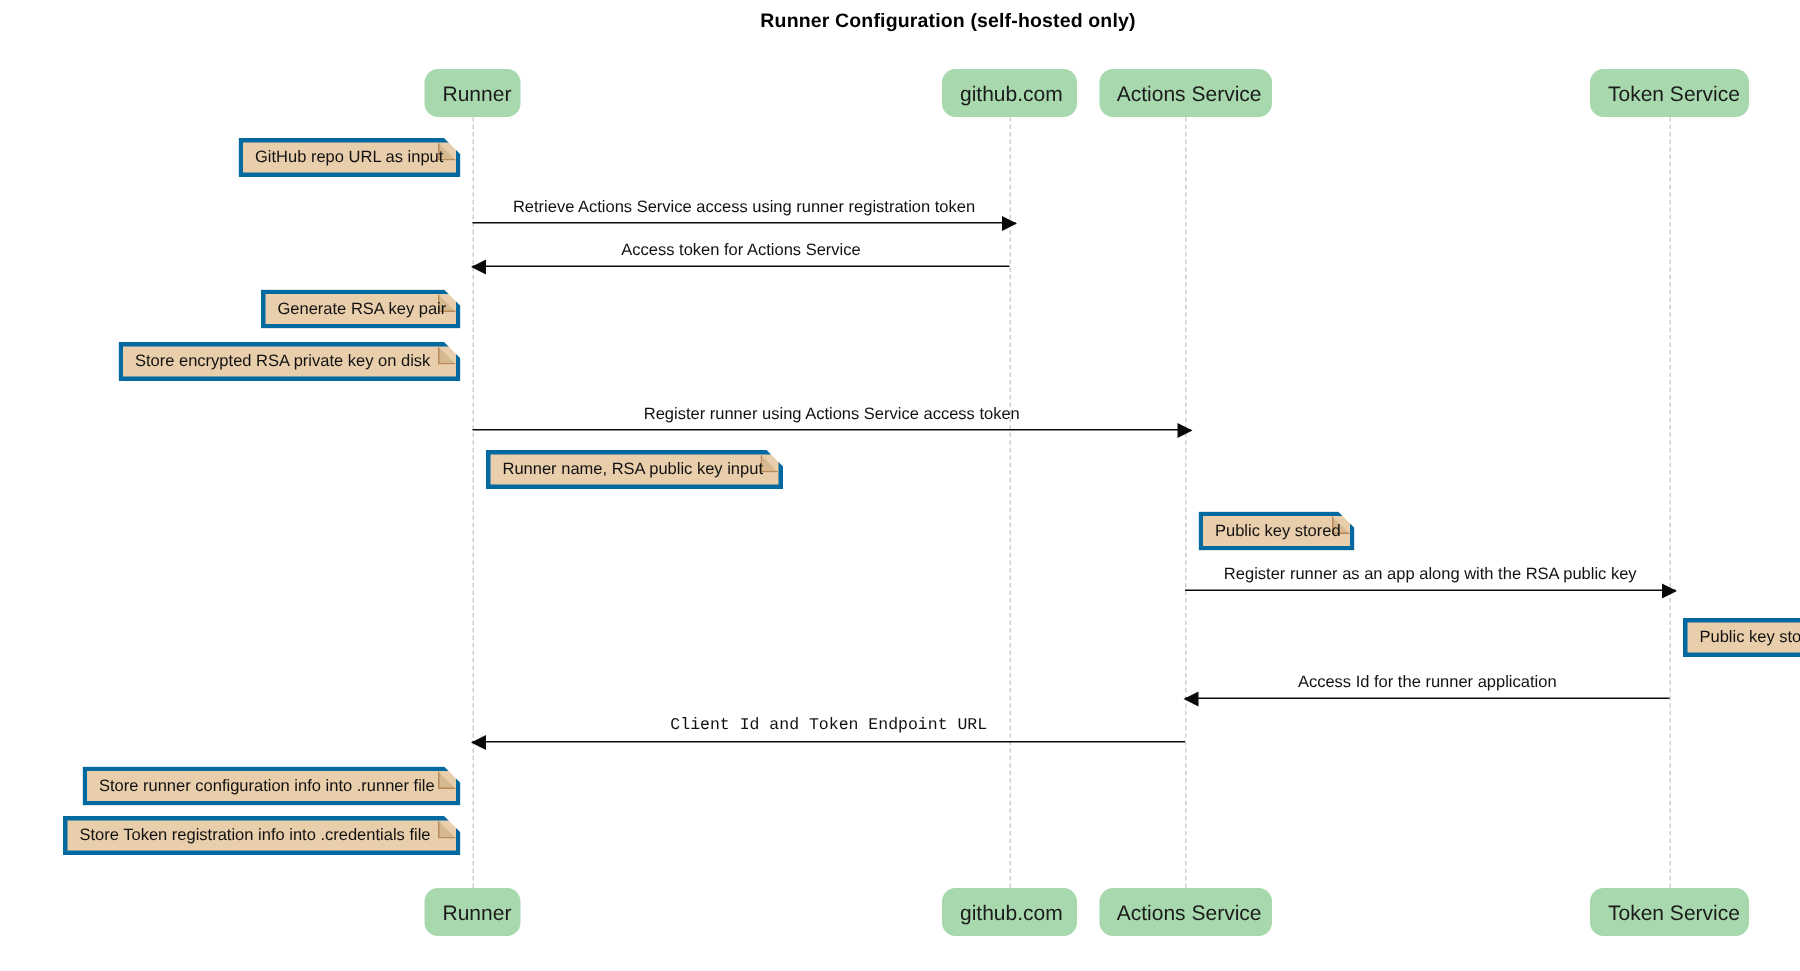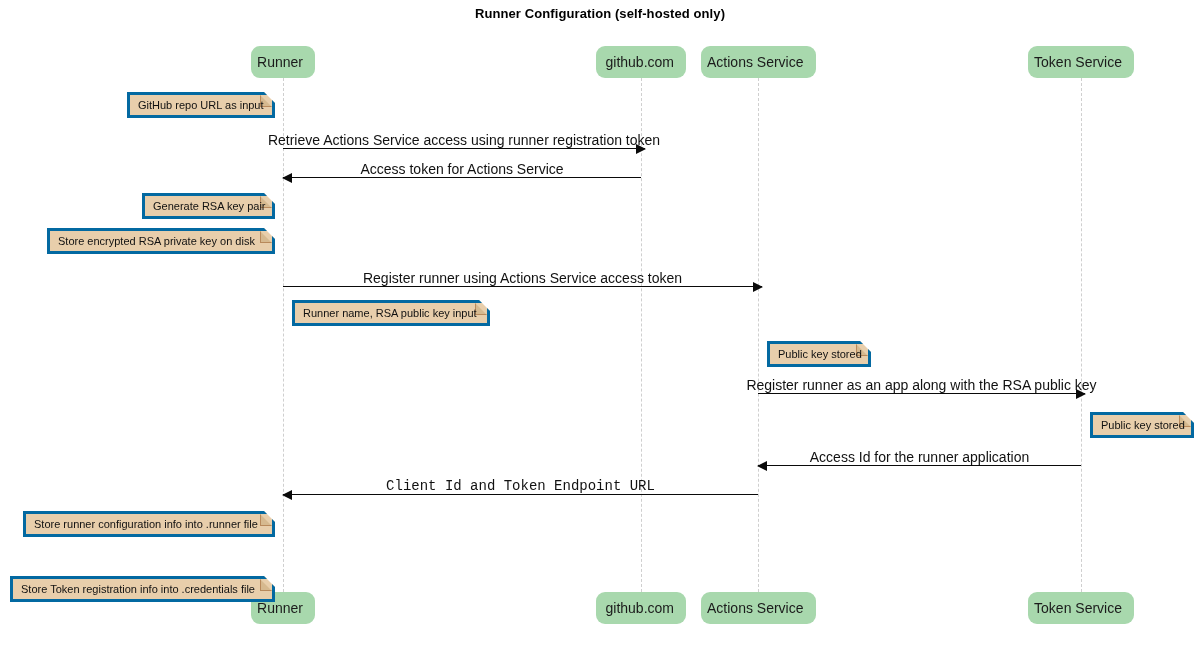--- a/index.html
+++ b/index.html
@@ -12,20 +12,21 @@
     height: 647px;
     position: relative;
     overflow: hidden;
     font-family: "Liberation Sans", sans-serif;
     color: #000000;
   }
 
   #diagram {
     position: absolute;
     inset: 0;
+    margin-left: 32px;
   }
 
   .title {
     position: absolute;
     left: 0;
     top: 6px;
     width: 1200px;
     text-align: center;
     font-size: 13px;
     font-weight: bold;
@@ -41,21 +42,21 @@
   }
 
   
   .participant {
     position: absolute;
     height: 32px;
     background: #a8d8ad;
     border-radius: 9px;
     display: flex;
     align-items: center;
-    justify-content: flex-end;
+    justify-content: flex-start;
     font-size: 14px;
     color: #1b1b1b;
     box-sizing: border-box;
     white-space: nowrap;
     padding: 0 12px;
   }
 
   
   .note {
     position: absolute;
@@ -102,21 +103,21 @@
     border-bottom: 5px solid transparent;
   }
   .arrowhead.right {
     border-left: 10px solid #0a0a0a;
   }
   .arrowhead.left {
     border-right: 10px solid #0a0a0a;
   }
   .msg-label {
     position: absolute;
-    font-size: 14px;
+    font-size: 11px;
     color: #111;
     white-space: nowrap;
     text-align: center;
     transform: translateX(-50%);
     background: transparent;
   }
 </style>
 </head>
 <body>
 
@@ -212,19 +213,19 @@
         <span class="note-text">Public key stored</span>
       </div>
       <div class="note" style="left: 1090px; top: 412px; width: 104px;">
         <span class="fold"></span>
         <span class="note-text">Public key stored</span>
       </div>
       <div class="note" style="left: 23px; top: 511px; width: 252px;">
         <span class="fold"></span>
         <span class="note-text">Store runner configuration info into .runner file</span>
       </div>
-      <div class="note" style="left: 10px; top: 576px; width: 265px;">
+      <div class="note" style="left: 10px; top: 544px; width: 265px;">
         <span class="fold"></span>
         <span class="note-text">Store Token registration info into .credentials file</span>
       </div>
     </div>
 
 </div>
 
 </body></html>

